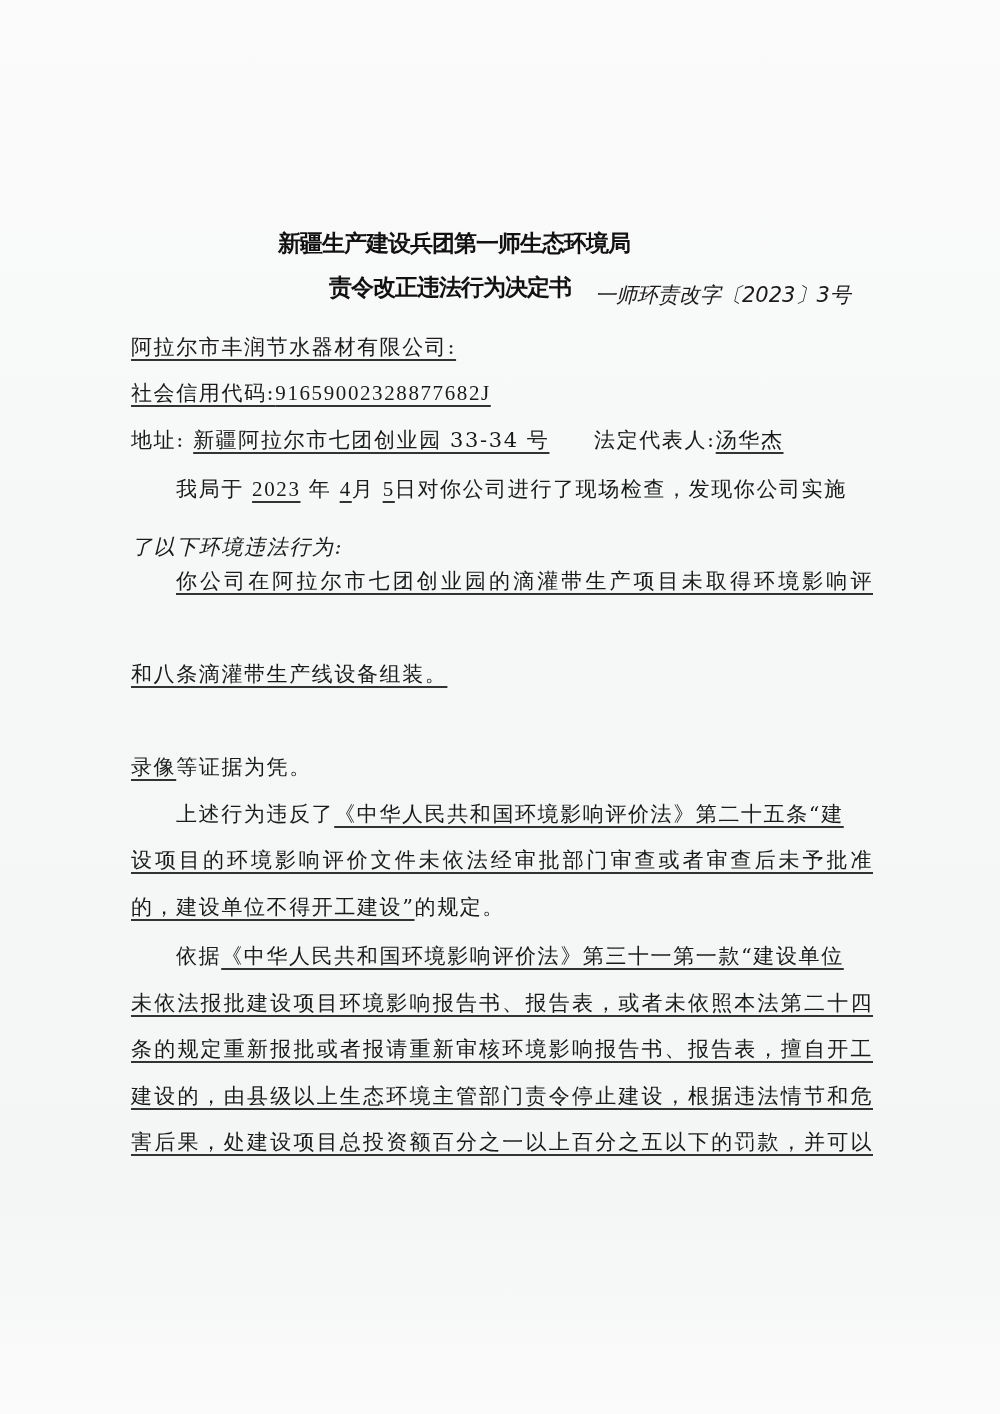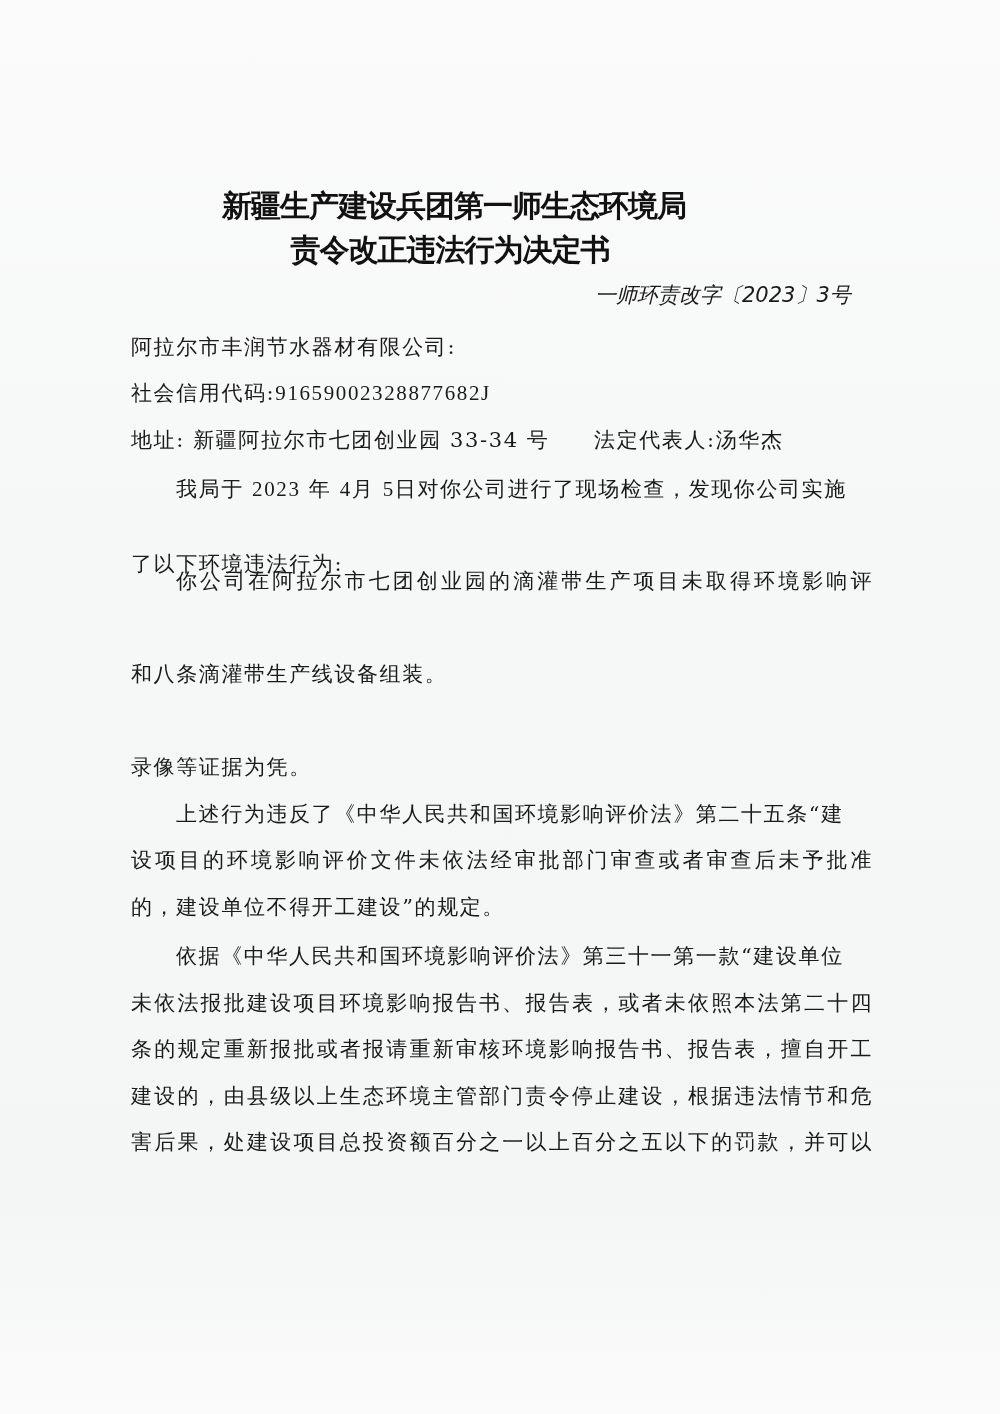--- a/index.html
+++ b/index.html
@@ -20,23 +20,24 @@
       left: 0; top: 0;
       width: 1000px; height: 1414px;
       background: linear-gradient(180deg, #fbfbfb 0%, #f6f7f7 40%, #f4f5f5 85%, #fbfbfb 100%);
     }
     .title {
       position: absolute;
       left: 0; width: 908px;
       text-align: center;
       font-family: "DejaVu Serif", "Liberation Serif", serif;
       font-weight: bold;
-      font-size: 30px;
+      font-size: 23px;
       letter-spacing: -1px;
       color: #111;
+      margin-top: 42px;
     }
     .title-1 { top: 186px; }
     .title-2 { top: 230px; left: -4px; }
     .docno {
       position: absolute;
       top: 281px;
       left: 595px;
       font-family: "DejaVu Sans", "Liberation Sans", sans-serif;
       font-size: 21px;
       color: #1a1a1a;
@@ -44,20 +45,21 @@
     }
     .line {
       position: absolute;
       left: 131px;
       font-size: 21px;
       line-height: 30px;
       white-space: nowrap;
       letter-spacing: 1.6px;
     }
     .u {
+      text-decoration: underline;
       text-decoration-color: #333;
       text-decoration-thickness: 1.5px;
       text-underline-offset: 5px;
     }
     .justify {
       width: 742px;
       text-align: justify;
       text-align-last: justify;
     }
     .indent { left: 176px; }
@@ -89,21 +91,21 @@
     <span>法定代表人:</span><span class="u">汤华杰</span><span class="u spacer" style="width:34px;"></span>
   </div>
 
   <div class="line indent" style="top:474px;">
     <span>我局于</span>
     <span class="u" style="font-family:'Liberation Serif',serif;">2023</span>
     <span>年</span>
     <span class="u" style="font-family:'Liberation Serif',serif;">4</span><span>月</span>
     <span class="u" style="font-family:'Liberation Serif',serif;">5</span><span>日对你公司进行了现场检查，发现你公司实施</span>
   </div>
-  <div class="line" style="top:549px;">了以下环境违法行为:</div>
+  <div class="line" style="top:532px;font-style:italic;">了以下环境违法行为:</div>
 
   <div class="line indent justify" style="top:566px;">
     <span class="u">你公司在阿拉尔市七团创业园的滴灌带生产项目未取得环境影响评</span>
   </div>
   <div class="line" style="top:659px;">
     <span class="u">和八条滴灌带生产线设备组装。</span>
   </div>
 
   <div class="line" style="top:752px;">
     <span class="u">录像</span><span>等证据为凭。</span>

